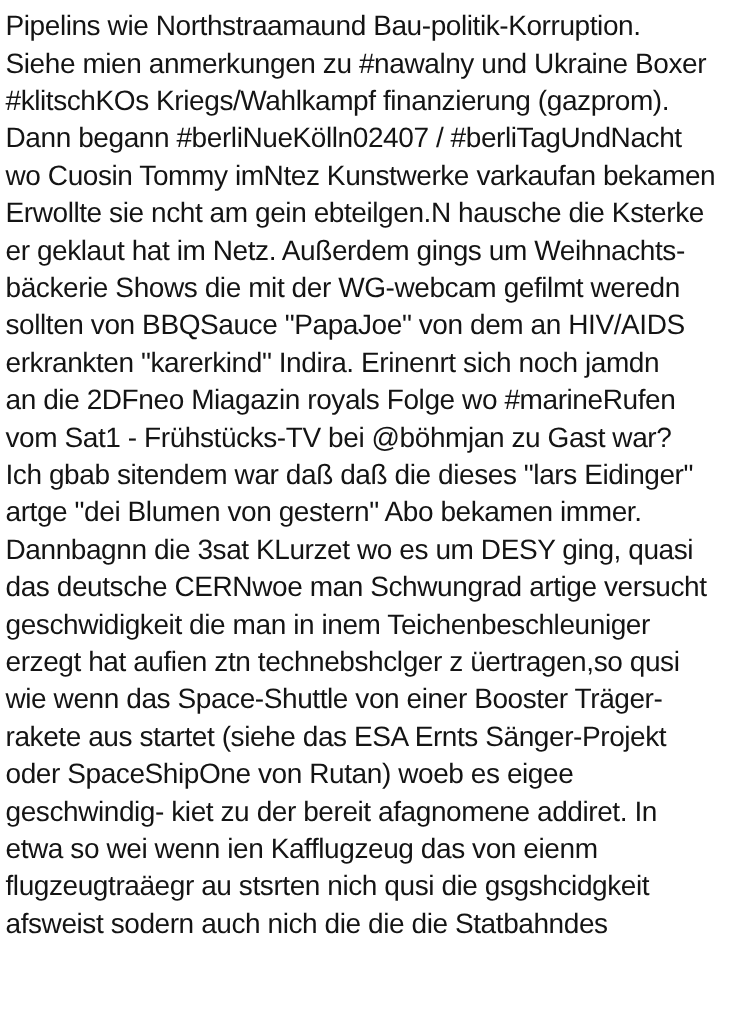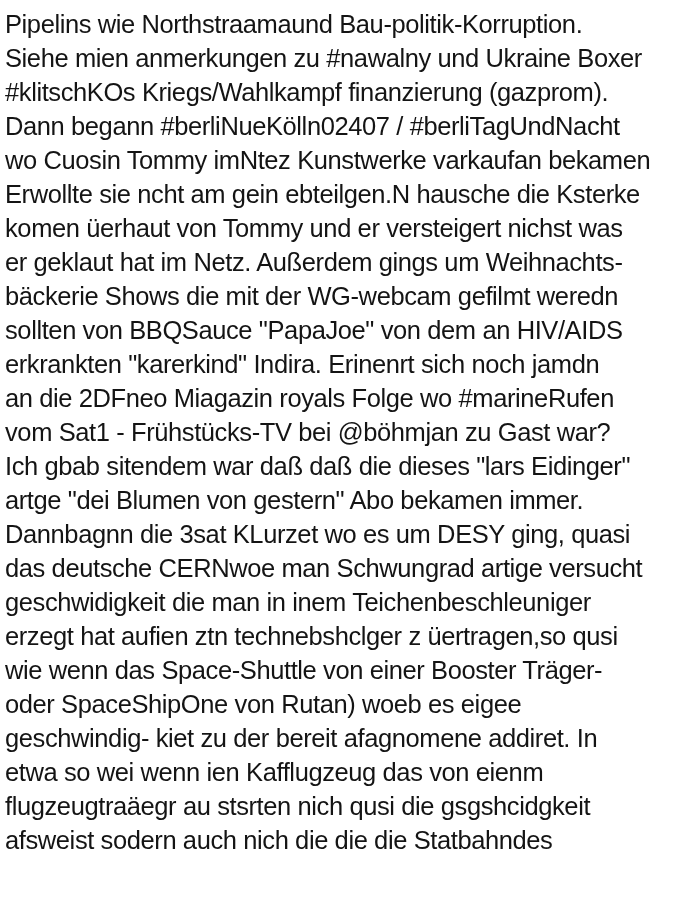--- a/index.html
+++ b/index.html
@@ -32,32 +32,32 @@
 </head>
 <body>
 
 <div class="text-page">
   <div class="text-line">Pipelins wie Northstraamaund Bau-politik-Korruption.</div>
   <div class="text-line">Siehe mien anmerkungen zu #nawalny und Ukraine Boxer</div>
   <div class="text-line">#klitschKOs Kriegs/Wahlkampf finanzierung (gazprom).</div>
   <div class="text-line">Dann begann #berliNueKölln02407 / #berliTagUndNacht</div>
   <div class="text-line">wo Cuosin Tommy imNtez Kunstwerke varkaufan bekamen</div>
   <div class="text-line">Erwollte sie ncht am gein ebteilgen.N hausche die Ksterke</div>
-  <div class="text-line">komen üerhaut von Tommy und er versteigert nichst was</div>
   <div class="text-line">er geklaut hat im Netz. Außerdem gings um Weihnachts-</div>
   <div class="text-line">bäckerie Shows die mit der WG-webcam gefilmt weredn</div>
   <div class="text-line">sollten von BBQSauce "PapaJoe" von dem an HIV/AIDS</div>
   <div class="text-line">erkrankten "karerkind" Indira. Erinenrt sich noch jamdn</div>
   <div class="text-line">an die 2DFneo Miagazin royals Folge wo #marineRufen</div>
   <div class="text-line">vom Sat1 - Frühstücks-TV bei @böhmjan zu Gast war?</div>
   <div class="text-line">Ich gbab sitendem war daß daß die dieses "lars Eidinger"</div>
   <div class="text-line">artge "dei Blumen von gestern" Abo bekamen immer.</div>
   <div class="text-line">Dannbagnn die 3sat KLurzet wo es um DESY ging, quasi</div>
   <div class="text-line">das deutsche CERNwoe man Schwungrad artige versucht</div>
   <div class="text-line">geschwidigkeit die man in inem Teichenbeschleuniger</div>
   <div class="text-line">erzegt hat aufien ztn technebshclger z üertragen,so qusi</div>
   <div class="text-line">wie wenn das Space-Shuttle von einer Booster Träger-</div>
+  <div class="text-line">rakete aus startet (siehe das ESA Ernts Sänger-Projekt</div>
   <div class="text-line">oder  SpaceShipOne von Rutan) woeb es eigee</div>
   <div class="text-line">geschwindig- kiet zu  der bereit afagnomene addiret. In</div>
   <div class="text-line">etwa so wei wenn ien Kafflugzeug das von eienm</div>
   <div class="text-line">flugzeugtraäegr au stsrten nich qusi die gsgshcidgkeit</div>
   <div class="text-line">afsweist sodern auch nich die die die Statbahndes</div>
 </div>
 
 </body></html>

